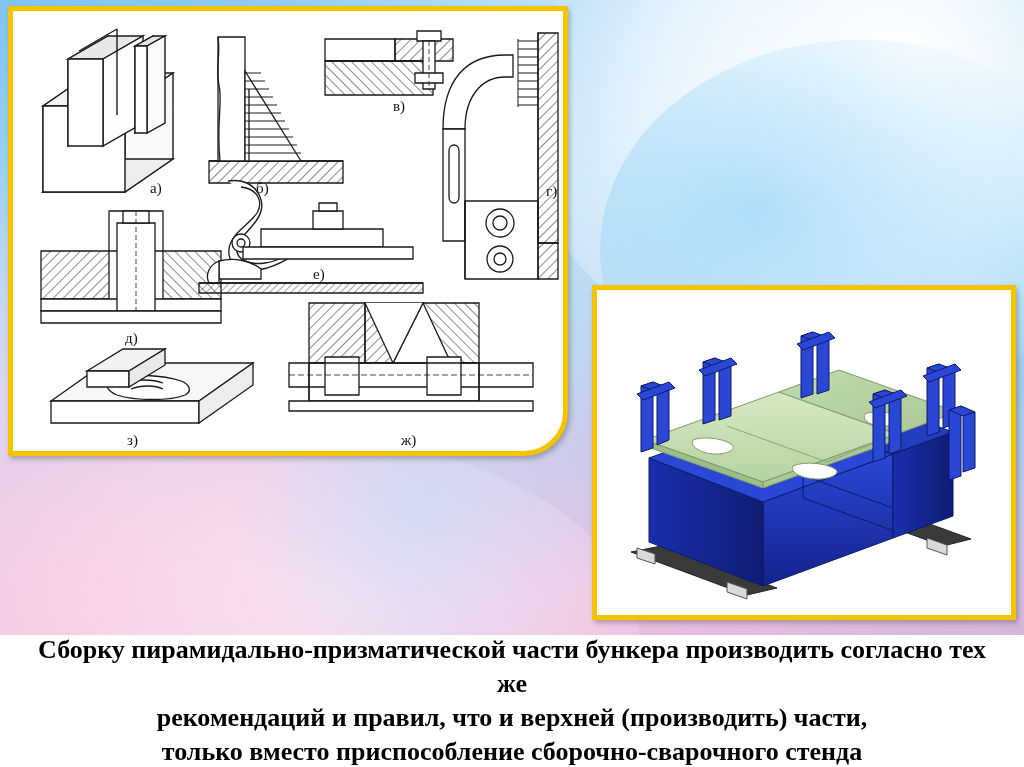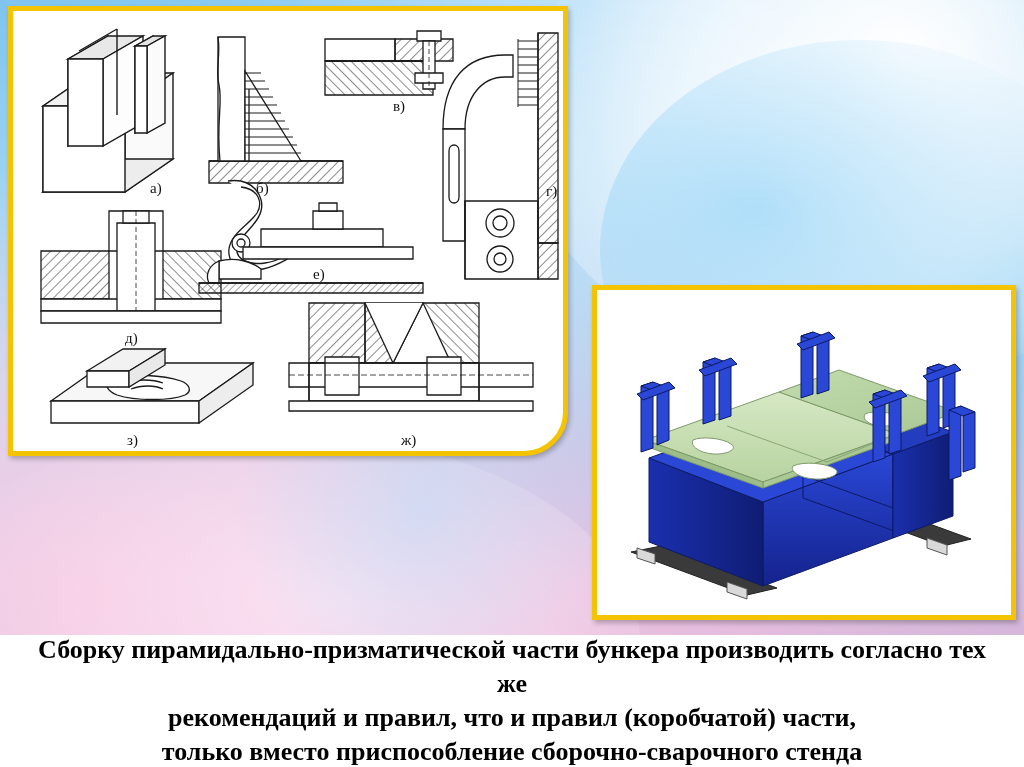--- a/index.html
+++ b/index.html
@@ -324,16 +324,16 @@
         <path d="M352,120 L364,116 L378,122 L366,126 Z"></path>
         <path d="M366,126 L378,122 L378,178 L366,182 Z"></path>
       </g>
     </g>
   </svg>
 </div>
 
 <div class="caption">
   <p>
     <span>Сборку пирамидально-призматической части бункера производить согласно тех же</span>
-    <span>рекомендаций и правил, что и правил (коробчатой) части,</span>
+    <span>рекомендаций и правил, что и верхней (производить) части,</span>
     <span>только вместо приспособление сборочно-сварочного стенда</span>
   </p>
 </div>
 
 </body></html>

